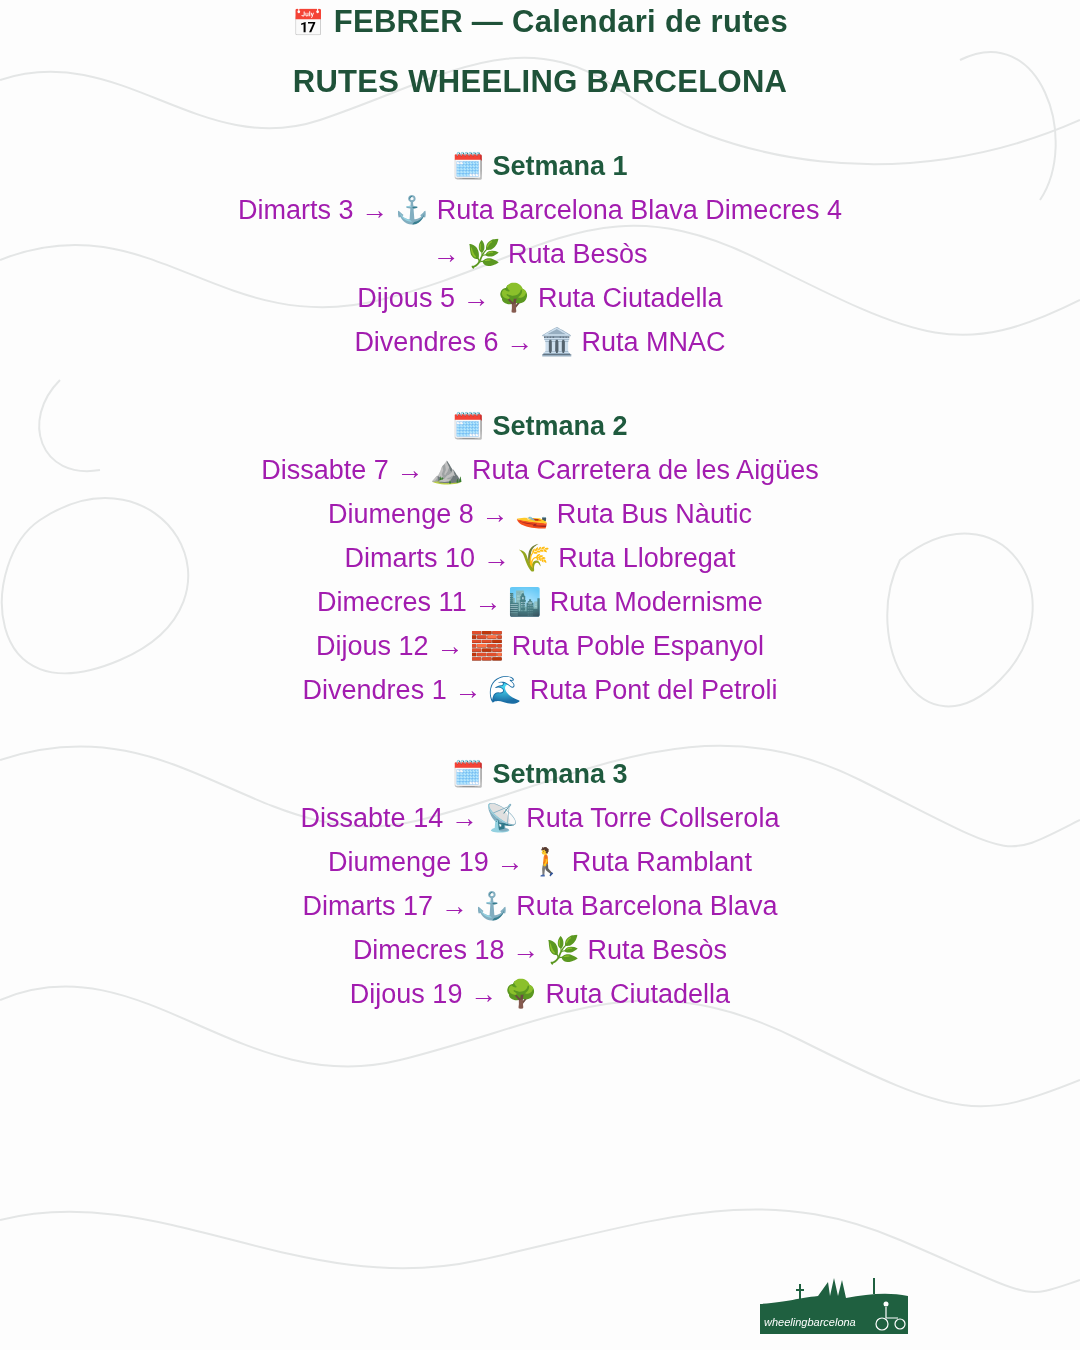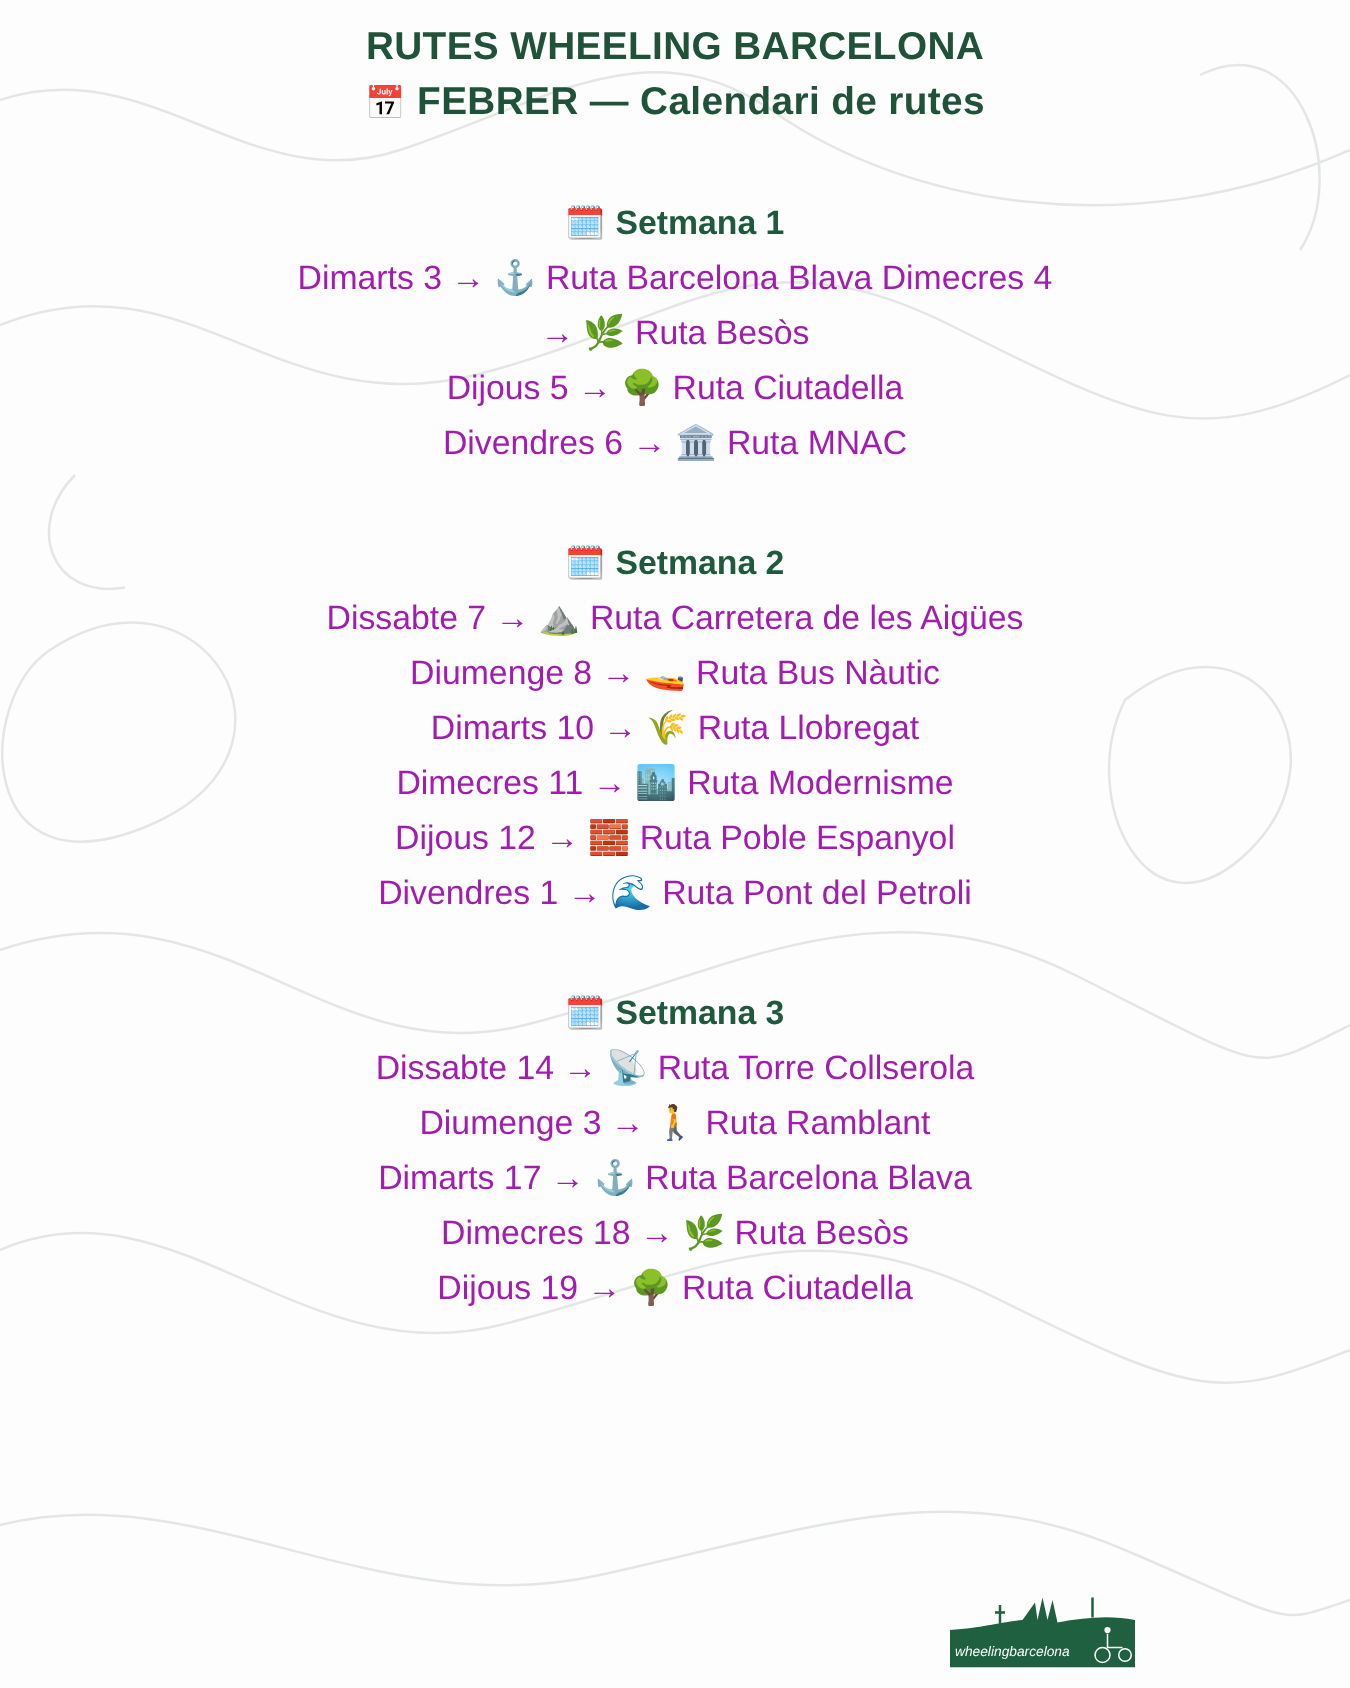--- a/index.html
+++ b/index.html
@@ -2,21 +2,21 @@
 <html><head>
 <meta charset="utf-8">
 <style>
   html, body { margin:0; padding:0; }
   body { width:1080px; height:1350px; background:#fdfdfd; position:relative; overflow:hidden;
          font-family:"Liberation Sans", sans-serif; }
   .bg { position:absolute; inset:0; z-index:0; }
   .content { position:relative; z-index:1; text-align:center; }
   .title { color:#1f5239; font-weight:bold; font-size:31px; line-height:44px; letter-spacing:0.3px; }
   .t1 { padding-top:15px; }
-  .week { margin-top:52px; }
+  .week { margin-top:40px; }
   .week-head { color:#1f5a3e; font-weight:bold; font-size:27px; line-height:44px; }
   .row { color:#a21caf; font-size:27px; line-height:44px; }
   .emo { font-size:26px; }
   .logo { position:absolute; left:758px; top:1272px; width:152px; height:62px; z-index:2; }
   .logo-text { position:absolute; left:6px; bottom:6px; color:#fff; font-style:italic; font-size:11px;margin-top:32px; }
 </style>
 </head>
 <body>
 
 <svg class="bg" width="1080" height="1350" viewBox="0 0 1080 1350">
@@ -27,25 +27,25 @@
     <path d="M900 560 C1000 480 1080 600 1000 680 S860 640 900 560Z"></path>
     <path d="M0 760 C180 700 260 860 420 820 S700 700 860 780 S1000 860 1080 820"></path>
     <path d="M0 1000 C140 940 240 1100 400 1060 S640 960 800 1040 S980 1120 1080 1080"></path>
     <path d="M0 1220 C160 1180 300 1300 480 1260 S760 1180 900 1240 S1020 1300 1080 1280"></path>
     <path d="M960 60 C1040 20 1080 140 1040 200"></path>
     <path d="M60 380 C20 420 40 480 100 470"></path>
   </g>
 </svg>
 
 <div class="content">
-  <div class="title t1">RUTES WHEELING BARCELONA</div>
   <div class="title">
     <span class="emo">📅</span>
     <span>FEBRER — Calendari de rutes</span>
   </div>
+  <div class="title t1">RUTES WHEELING BARCELONA</div>
 
   <div class="week">
     <div class="week-head"><span class="emo">🗓️</span> <span>Setmana 1</span></div>
     <div class="row">Dimarts 3 → ⚓ Ruta Barcelona Blava Dimecres 4</div>
     <div class="row">→ 🌿 Ruta Besòs</div>
     <div class="row">Dijous 5 → 🌳 Ruta Ciutadella</div>
     <div class="row">Divendres 6 → 🏛️ Ruta MNAC</div>
   </div>
 
   <div class="week">
@@ -54,21 +54,21 @@
     <div class="row">Diumenge 8 → 🚤 Ruta Bus Nàutic</div>
     <div class="row">Dimarts 10 → 🌾 Ruta Llobregat</div>
     <div class="row">Dimecres 11 → 🏙️ Ruta Modernisme</div>
     <div class="row">Dijous 12 → 🧱 Ruta Poble Espanyol</div>
     <div class="row">Divendres 1 → 🌊 Ruta Pont del Petroli</div>
   </div>
 
   <div class="week">
     <div class="week-head"><span class="emo">🗓️</span> <span>Setmana 3</span></div>
     <div class="row">Dissabte 14 → 📡 Ruta Torre Collserola</div>
-    <div class="row">Diumenge 3 → 🚶 Ruta Ramblant</div>
+    <div class="row">Diumenge 19 → 🚶 Ruta Ramblant</div>
     <div class="row">Dimarts 17 → ⚓ Ruta Barcelona Blava</div>
     <div class="row">Dimecres 18 → 🌿 Ruta Besòs</div>
     <div class="row">Dijous 19 → 🌳 Ruta Ciutadella</div>
   </div>
 
 </div>
 
 <div class="logo">
   <svg width="152" height="62" viewBox="0 0 152 62">
     <path d="M2 62 L2 32 C30 30 40 26 60 24 L70 10 L72 24 L76 6 L80 24 L84 8 L88 26 C110 22 130 20 150 24 L150 62Z" fill="#1f6040"></path>

